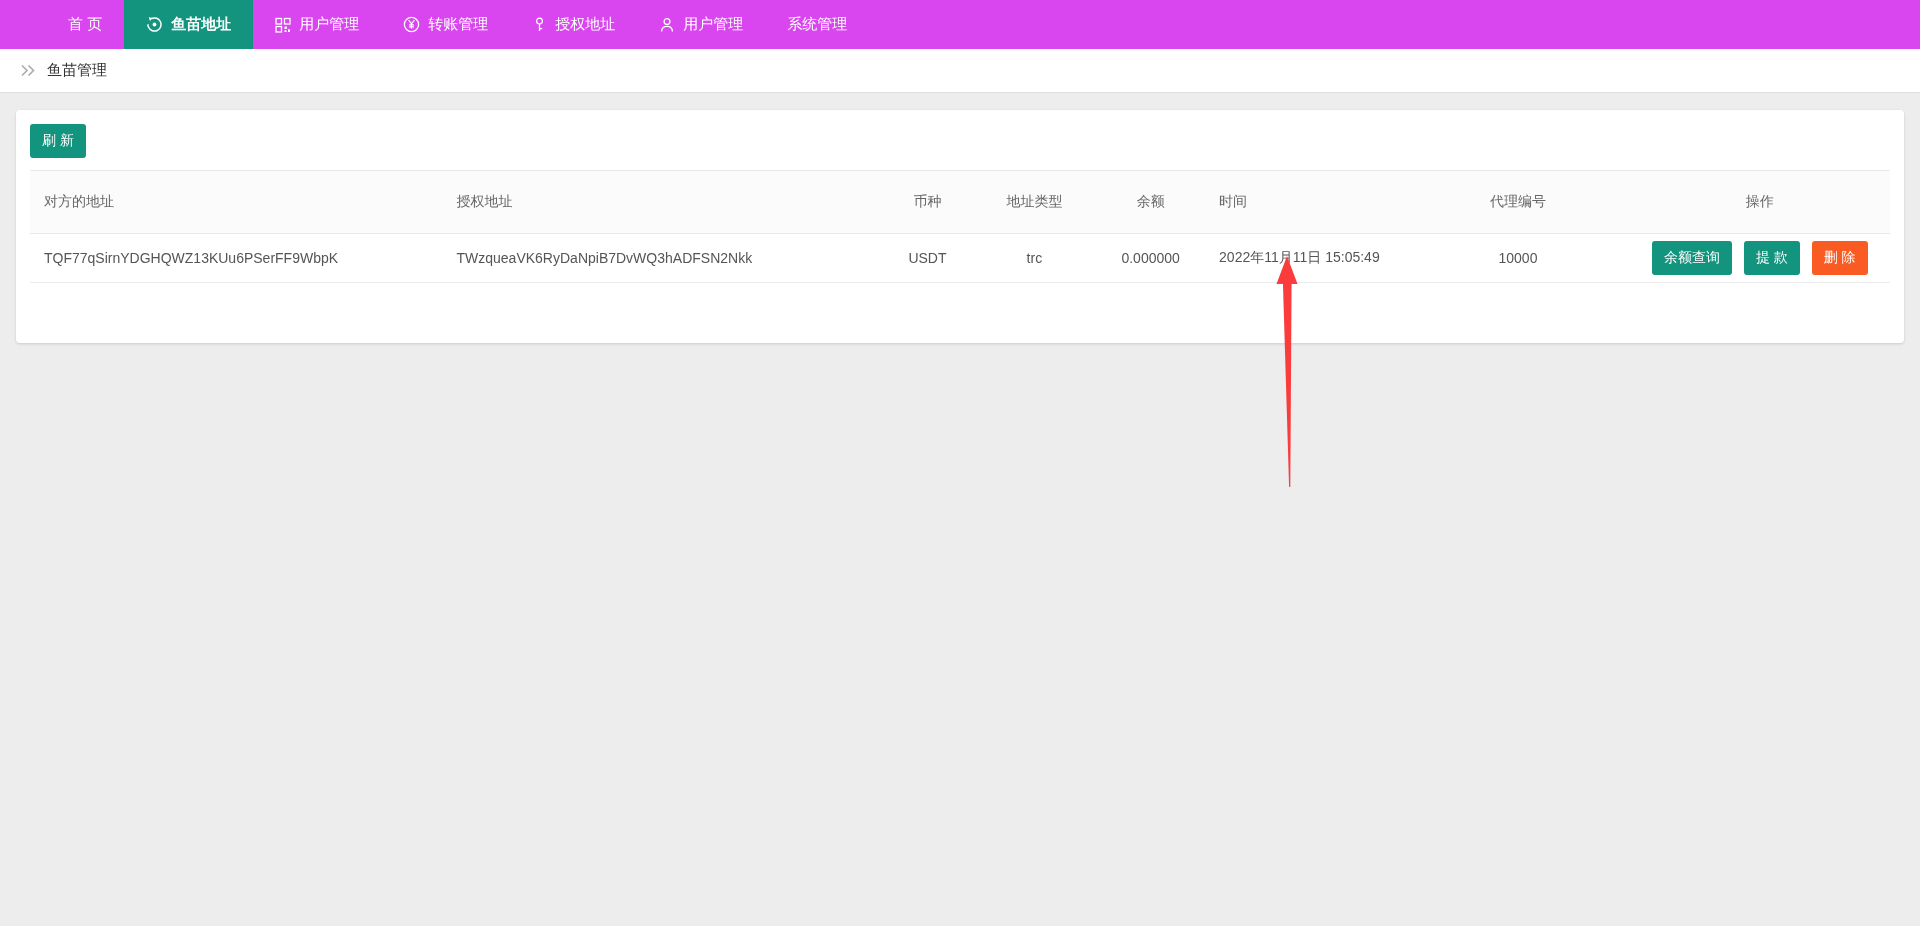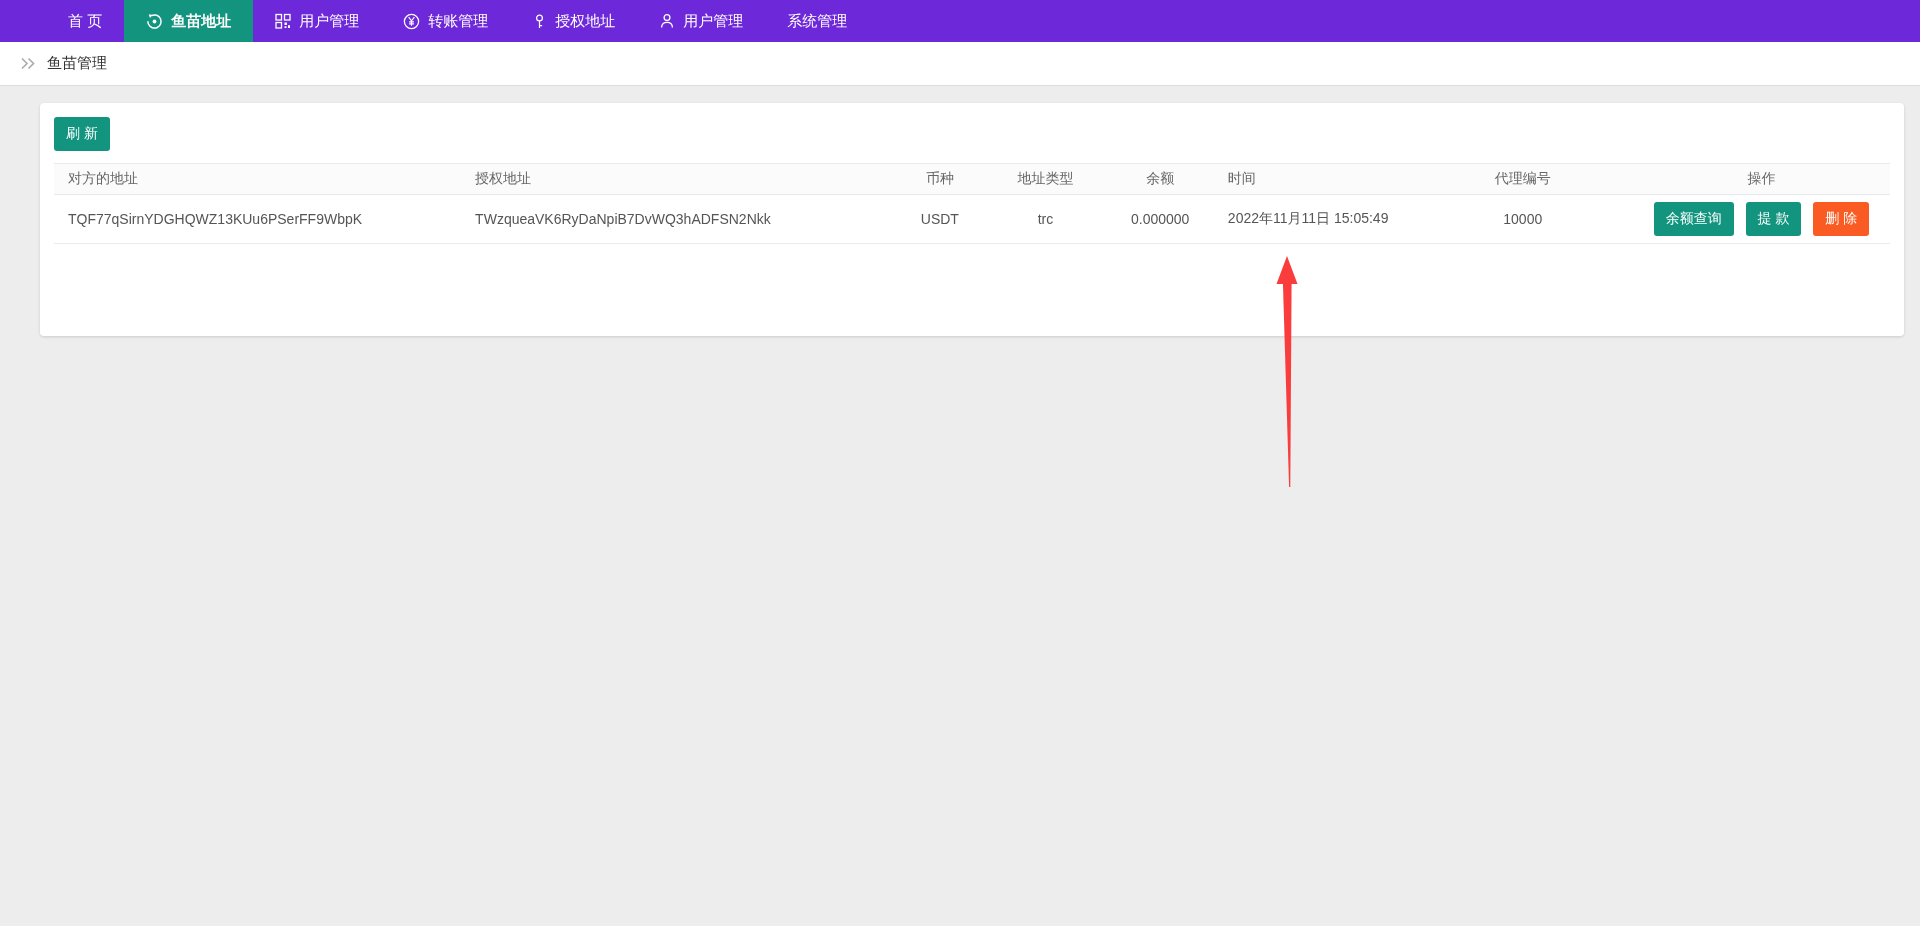--- a/index.html
+++ b/index.html
@@ -7,22 +7,22 @@
   body {
     font-family:"Liberation Sans","DejaVu Sans",sans-serif;
     background:#ededed;
     position:relative;
     overflow:hidden;
     color:#333;
   }
 
   
   .navbar {
-    height:42px;
-    background:#6d28d9;
+    height:49px;
+    background:#d946ef;
     display:flex;
     align-items:stretch;
     padding-left:46px;
   }
   .nav-item {
     display:flex;
     align-items:center;
     gap:8px;
     padding:0 22px;
     font-size:15px;
@@ -55,21 +55,21 @@
     display:flex;
     align-items:center;
     gap:11px;
     padding-left:20px;
     font-size:15px;
     color:#333;
     border-bottom:1px solid #dddddd;
   }
 
   
-  .main { padding:17px 16px;margin-left:24px; }
+  .main { padding:17px 16px; }
   .card {
     background:#ffffff;
     border-radius:4px;
     box-shadow:0 1px 3px rgba(0,0,0,.14);
     padding:14px 14px 30px 14px;
     min-height:233px;
   }
   .btn {
     display:inline-block;
     border:none;
@@ -86,21 +86,21 @@
   .refresh-toolbar-btn { margin-bottom:12px; }
 
   
   table { width:100%; border-collapse:collapse; font-size:14px; }
   thead th {
     font-weight:normal;
     color:#666;
     background:#fbfbfb;
     border-top:1px solid #e7eaec;
     border-bottom:1px solid #e7eaec;
-    padding:6px 8px;
+    padding:22px 8px;
     text-align:left;
     white-space:nowrap;
   }
   tbody td {
     color:#555;
     border-bottom:1px solid #ebebeb;
     padding:7px 8px;
     height:48px;
     vertical-align:middle;
     white-space:nowrap;

